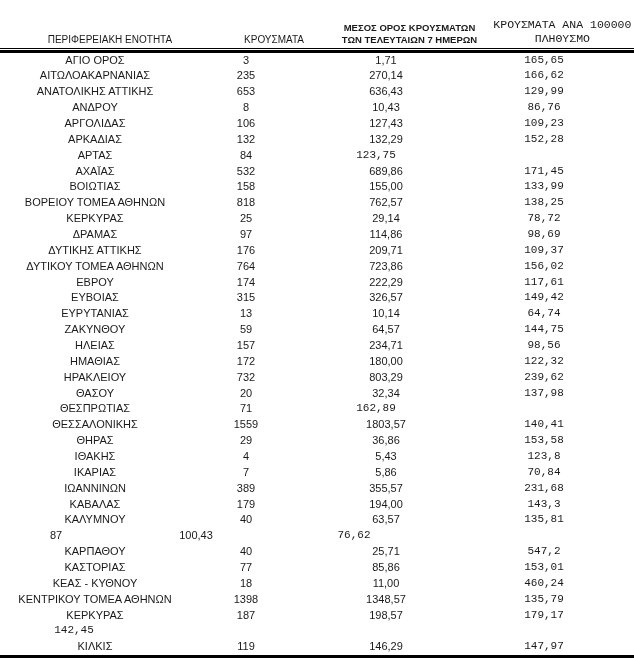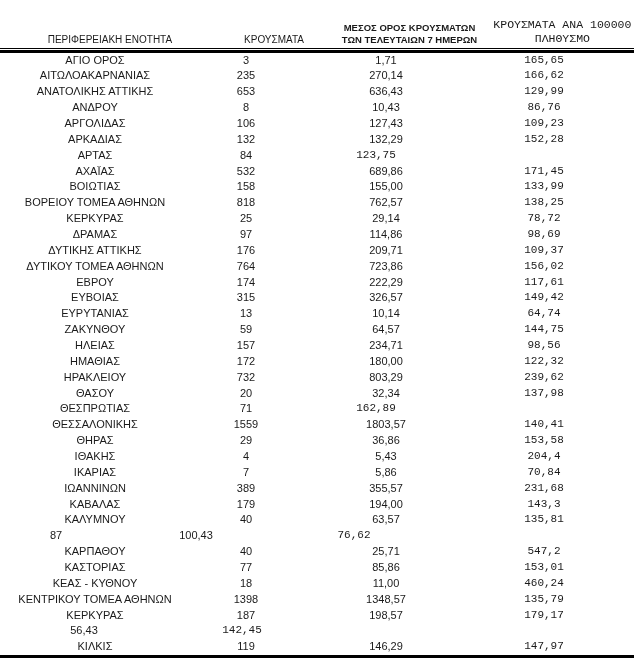--- a/index.html
+++ b/index.html
@@ -267,21 +267,21 @@
     <div class="cell c1 td">ΘΗΡΑΣ</div>
     <div class="cell c2 td">29</div>
     <div class="cell c3 td">36,86</div>
     <div class="cell c4 td">153,58</div>
   </div>
 
   <div class="cols trow">
     <div class="cell c1 td">ΙΘΑΚΗΣ</div>
     <div class="cell c2 td">4</div>
     <div class="cell c3 td">5,43</div>
-    <div class="cell c4 td">204,4</div>
+    <div class="cell c4 td">123,8</div>
   </div>
 
   <div class="cols trow">
     <div class="cell c1 td">ΙΚΑΡΙΑΣ</div>
     <div class="cell c2 td">7</div>
     <div class="cell c3 td">5,86</div>
     <div class="cell c4 td">70,84</div>
   </div>
 
   <div class="cols trow">
@@ -340,21 +340,20 @@
   </div>
 
   <div class="cols trow">
     <div class="cell c1 td">ΚΕΡΚΥΡΑΣ</div>
     <div class="cell c2 td">187</div>
     <div class="cell c3 td">198,57</div>
     <div class="cell c4 td">179,17</div>
   </div>
 
   <div class="cols trow">
-    <div class="cell c3 td">56,43</div>
     <div class="cell c4 td">142,45</div>
   </div>
 
   <div class="cols trow">
     <div class="cell c1 td">ΚΙΛΚΙΣ</div>
     <div class="cell c2 td">119</div>
     <div class="cell c3 td">146,29</div>
     <div class="cell c4 td">147,97</div>
   </div>
 </div>

